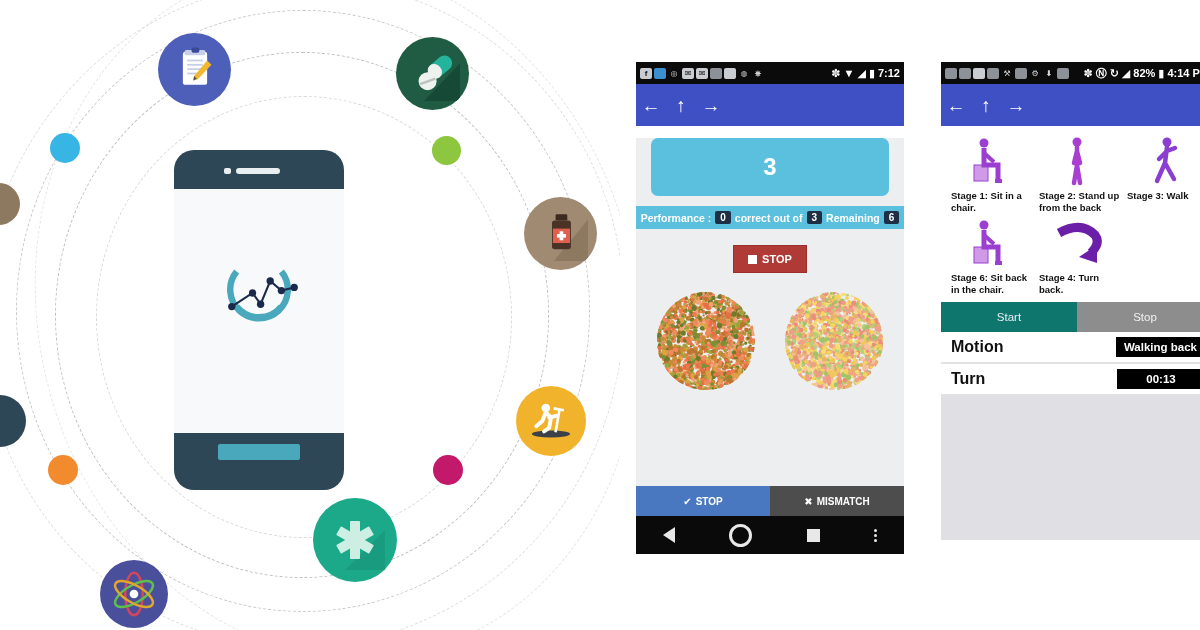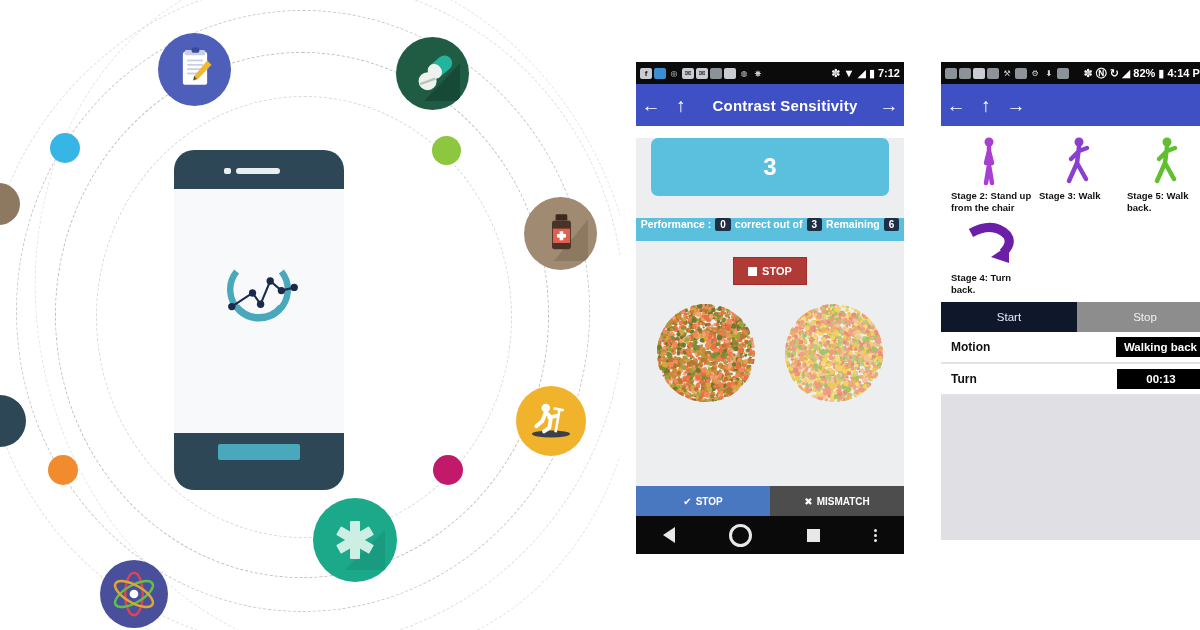--- a/index.html
+++ b/index.html
@@ -47,21 +47,21 @@
   .sb-ico.tr{background:transparent;color:#d6d9dd;}
 
   .appbar{height:42px;background:#3f4fc4;display:flex;align-items:center;color:#fff;}
   .appbar .nav{width:30px;text-align:center;font-size:19px;font-weight:bold;line-height:1;}
   .appbar .ttl{flex:1;text-align:center;font-size:15px;font-weight:bold;letter-spacing:.2px;}
 
   
   #phoneA .body{background:#eceef0;height:416px;position:relative;}
   .bigbox{margin:12px 15px 0 15px;height:58px;background:#5bc0de;border-radius:7px;
     display:flex;align-items:center;justify-content:center;color:#fff;font-size:24px;font-weight:bold;}
-  .perfbar{margin:22px 0 0 0;height:23px;background:#5bc0de;display:flex;align-items:flex-start;
+  .perfbar{margin:10px 0 0 0;height:23px;background:#5bc0de;display:flex;align-items:center;
     justify-content:center;gap:4px;color:#fff;font-size:10.5px;font-weight:bold;}
   .chip{background:#1e2e45;color:#fff;padding:1px 5px;border-radius:2px;font-size:10px;font-weight:bold;}
   .stopwrap{display:flex;justify-content:center;margin-top:16px;}
   .stopbtn{background:#b03a36;border:1px solid #9c2f2c;color:#fff;font-size:11px;font-weight:bold;
     padding:7px 14px;display:flex;align-items:center;gap:5px;}
   .stopsq{width:9px;height:9px;background:#fff;display:inline-block;}
   .plates{display:flex;justify-content:center;gap:28px;margin-top:18px;}
   .plate{width:100px;height:100px;border-radius:50%;}
   .bottombtns{position:absolute;left:0;bottom:38px;width:268px;height:30px;display:flex;}
   .btnMatch{flex:1;background:#4a78c0;color:#fff;display:flex;align-items:center;justify-content:center;
@@ -78,25 +78,25 @@
   .nb-dots i{width:3px;height:3px;background:#e8e8e8;border-radius:50%;display:block;}
 
   
   #phoneB .body{background:#fff;height:414px;position:relative;}
   .stagegrid{display:grid;grid-template-columns:1fr 1fr 1fr;padding:6px 4px 0 4px;}
   .stagecell{display:flex;flex-direction:column;align-items:center;}
   .stagecell .fig{height:55px;display:flex;align-items:flex-end;justify-content:center;}
   .stagecell .cap{font-size:9.5px;font-weight:bold;color:#111;line-height:1.25;
     align-self:flex-start;padding-left:6px;margin-top:3px;}
   .segbtns{display:flex;margin-top:6px;}
-  .segStart{flex:1;background:#0f172a;color:#e9eef7;text-align:center;padding:9px 0;font-size:11.5px;}
+  .segStart{flex:1;background:#0f766e;color:#e9eef7;text-align:center;padding:9px 0;font-size:11.5px;}
   .segStop{flex:1;background:#8d8d8d;color:#f2f2f2;text-align:center;padding:9px 0;font-size:11.5px;}
   .kvrow{display:flex;align-items:center;justify-content:space-between;background:#fff;
     padding:5px 8px 5px 10px;border-bottom:2px solid #e2e2e6;}
-  .kvrow .k{font-size:12px;font-weight:bold;color:#111;}
+  .kvrow .k{font-size:16px;font-weight:bold;color:#111;}
   .kvrow .v{background:#000;color:#fff;font-size:11.5px;font-weight:bold;padding:4px 8px;min-width:72px;text-align:center;}
   .startedbar{background:#fbc22b;color:#111;text-align:center;font-weight:bold;font-size:12.5px;padding:7px 0;margin-top:4px;}
   .tugfill{background:#e0e0e4;position:absolute;left:0;right:0;bottom:0;top:270px;}
 </style>
 </head>
 <body>
 
 <div id="stage">
 
   <div id="illus">
@@ -219,21 +219,20 @@
         <span>▼</span>
         <span>◢</span>
         <span>▮</span>
         <span>7:12</span>
       </div>
     </div>
 
     <div class="appbar">
       <div class="nav">←</div>
       <div class="nav">↑</div>
-      <div class="ttl">Contrast Sensitivity</div>
       <div class="nav">→</div>
     </div>
 
     <div class="body">
       <div class="bigbox">3</div>
 
       <div class="perfbar">
         <span>Performance :</span>
         <span class="chip">0</span>
         <span>correct out of</span>
@@ -3321,51 +3320,66 @@
 
     <div class="appbar">
       <div class="nav">←</div>
       <div class="nav">↑</div>
       <div class="nav">→</div>
     </div>
 
     <div class="body">
       <div class="stagegrid">
 
+        <div class="stagecell">
+          <div class="fig">
+            <svg width="42" height="52" viewBox="0 0 42 52">
+              <rect x="6" y="30" width="14" height="16" fill="#cf9ae8" stroke="#9b3fd1"></rect>
+              <circle cx="16" cy="8" r="4.5" fill="#9b3fd1"></circle>
+              <path d="M16 13 L16 30 L30 30 L30 46" stroke="#9b3fd1" stroke-width="5" fill="none"></path>
+              <path d="M16 18 L26 27" stroke="#9b3fd1" stroke-width="4" fill="none"></path>
+              <path d="M27 46 L34 46" stroke="#9b3fd1" stroke-width="4" fill="none"></path>
+            </svg>
+          </div>
+          <div class="cap">Stage 1: Sit in a chair.</div>
+        </div>
 
         <div class="stagecell">
           <div class="fig">
             <svg width="30" height="52" viewBox="0 0 30 52">
               <circle cx="15" cy="7" r="4.5" fill="#a83fd1"></circle>
               <path d="M15 12 L15 30 M15 30 L12 48 M15 30 L18 48 M15 16 L12 28 M15 16 L18 28" stroke="#a83fd1" stroke-width="4.5" fill="none" stroke-linecap="round"></path>
             </svg>
           </div>
-          <div class="cap">Stage 2: Stand up from the chair</div>
+          <div class="cap">Stage 2: Stand up from the back</div>
         </div>
 
         <div class="stagecell">
           <div class="fig">
             <svg width="38" height="52" viewBox="0 0 38 52">
               <circle cx="21" cy="7" r="4.5" fill="#8a3fd1"></circle>
               <path d="M21 12 L19 28 M19 28 L11 46 M19 28 L28 44 M21 16 L13 24 M21 16 L29 13" stroke="#8a3fd1" stroke-width="4.5" fill="none" stroke-linecap="round"></path>
             </svg>
           </div>
           <div class="cap">Stage 3: Walk</div>
         </div>
 
-
         <div class="stagecell">
           <div class="fig">
-            <svg width="38" height="52" viewBox="0 0 38 52">
-              <circle cx="21" cy="7" r="4.5" fill="#5fbf2f"></circle>
-              <path d="M21 12 L19 28 M19 28 L11 46 M19 28 L28 44 M21 16 L13 24 M21 16 L29 13" stroke="#5fbf2f" stroke-width="4.5" fill="none" stroke-linecap="round"></path>
+            <svg width="42" height="52" viewBox="0 0 42 52">
+              <rect x="6" y="30" width="14" height="16" fill="#cf9ae8" stroke="#9b3fd1"></rect>
+              <circle cx="16" cy="8" r="4.5" fill="#9b3fd1"></circle>
+              <path d="M16 13 L16 30 L30 30 L30 46" stroke="#9b3fd1" stroke-width="5" fill="none"></path>
+              <path d="M16 18 L26 27" stroke="#9b3fd1" stroke-width="4" fill="none"></path>
+              <path d="M27 46 L34 46" stroke="#9b3fd1" stroke-width="4" fill="none"></path>
             </svg>
           </div>
-          <div class="cap">Stage 5: Walk back.</div>
+          <div class="cap">Stage 6: Sit back in the chair.</div>
         </div>
+
 
         <div class="stagecell">
           <div class="fig">
             <svg width="52" height="50" viewBox="0 0 52 50">
               <path d="M8 14 Q30 2 44 16 Q50 24 40 34" stroke="#6b1fa8" stroke-width="9" fill="none" stroke-linecap="butt"></path>
               <polygon points="46,26 28,38 46,44" fill="#6b1fa8"></polygon>
             </svg>
           </div>
           <div class="cap">Stage 4: Turn back.</div>
         </div>

